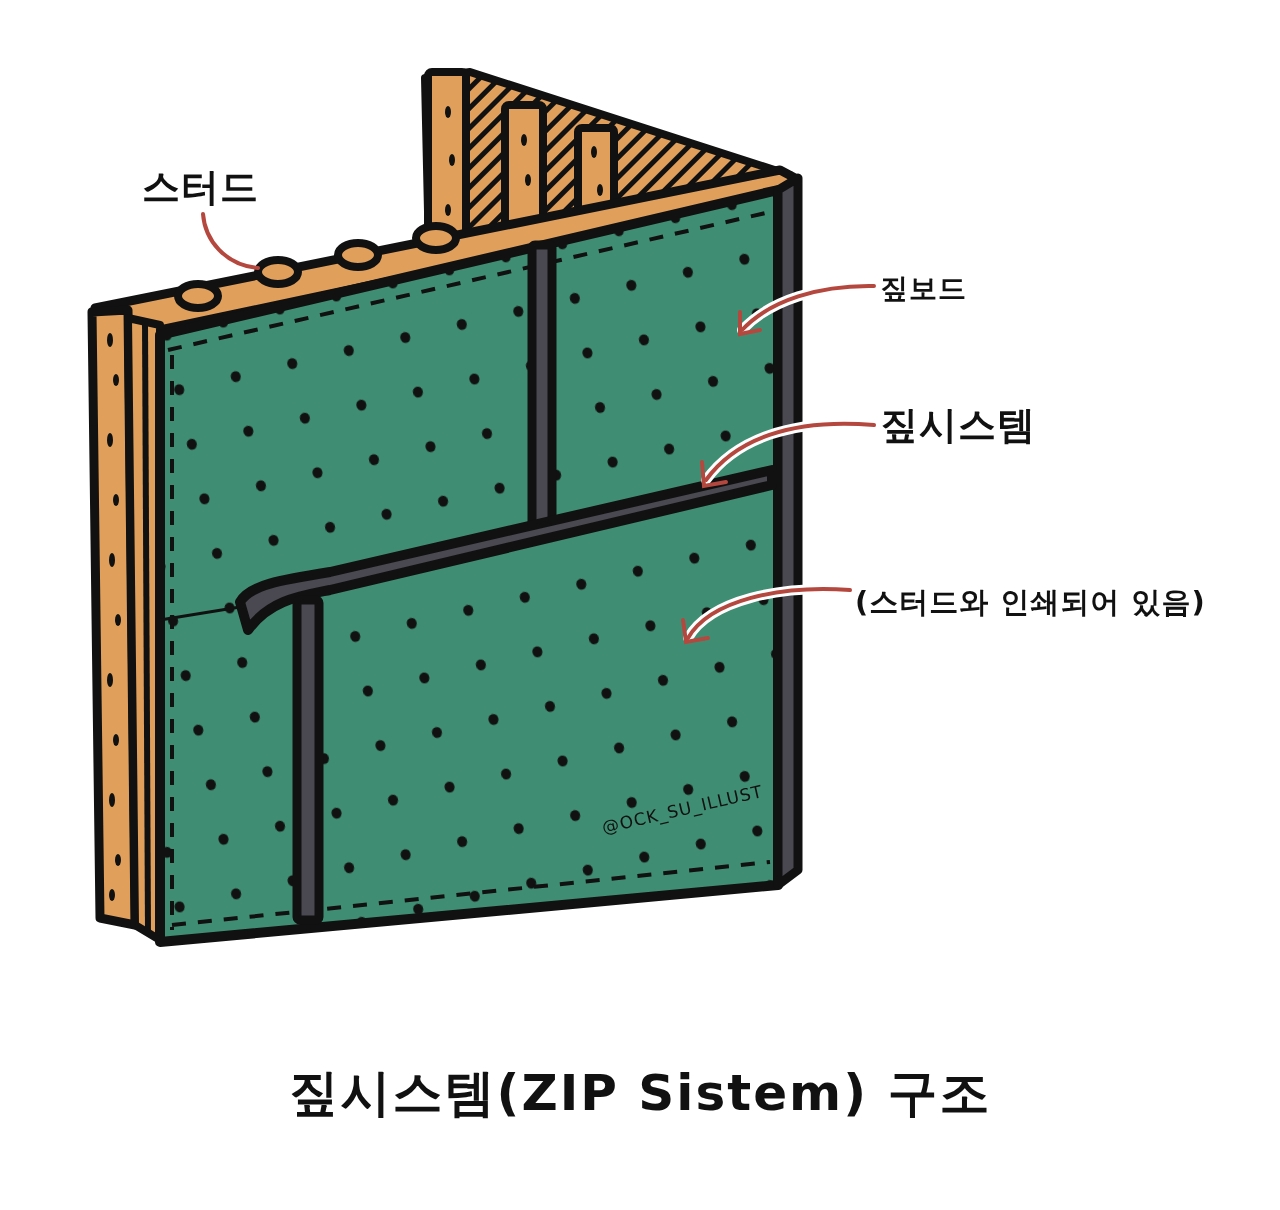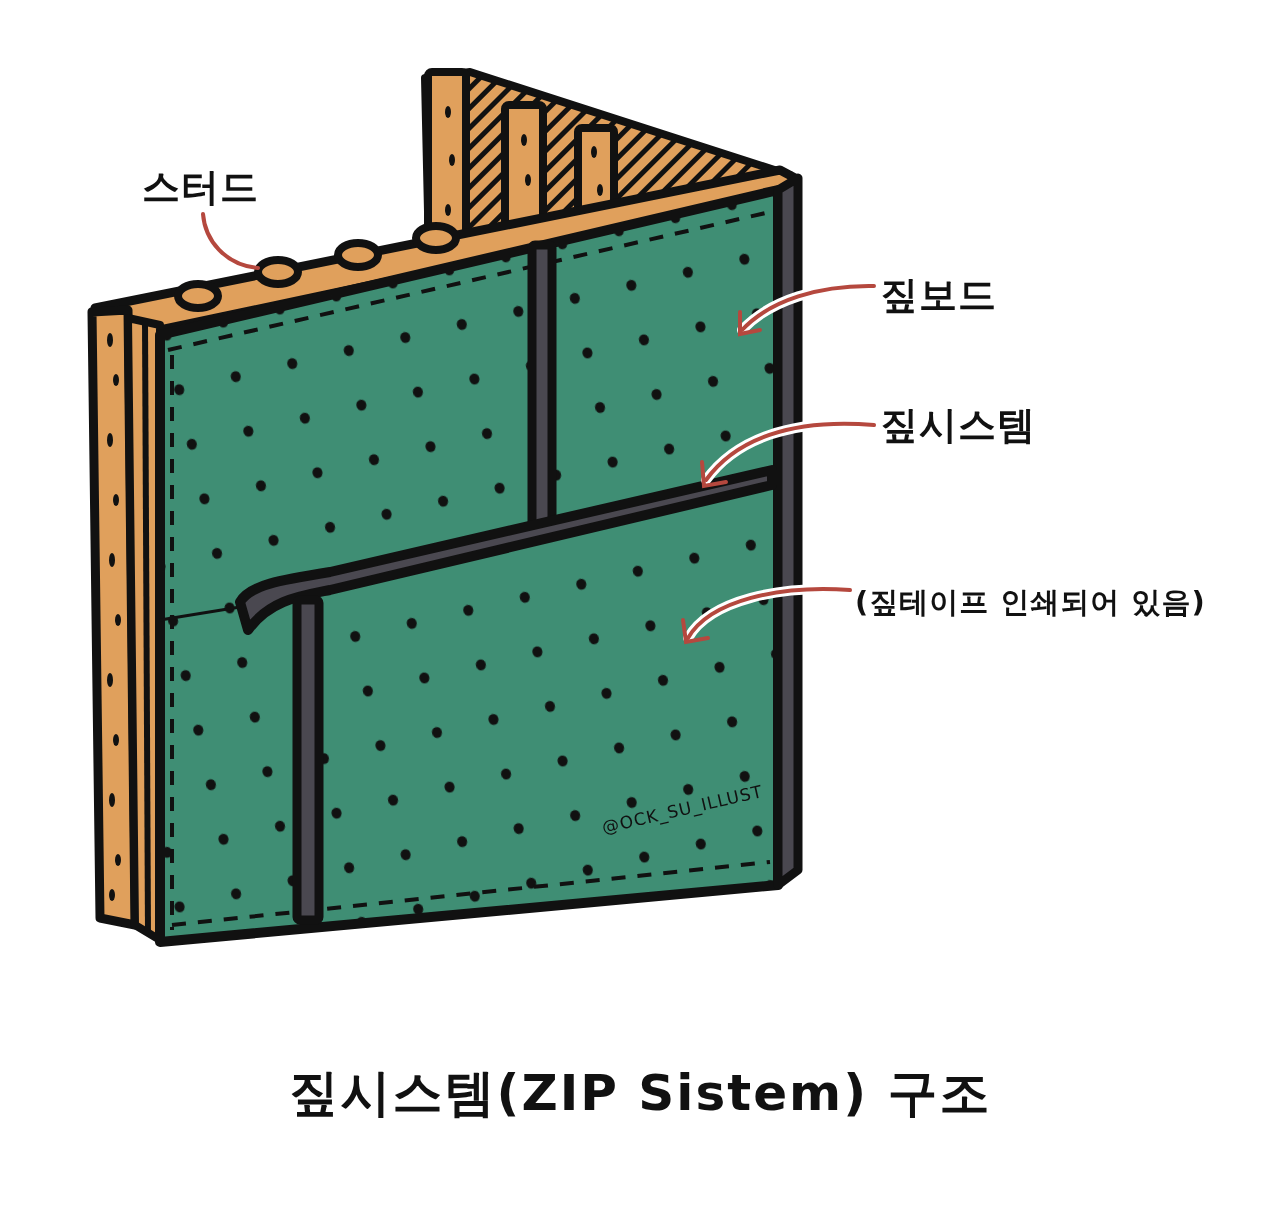--- a/index.html
+++ b/index.html
@@ -2,21 +2,21 @@
 <html><head>
   <meta charset="utf-8">
   <style>
     html, body { margin: 0; padding: 0; background: #ffffff; }
     body { width: 1280px; height: 1210px; position: relative; overflow: hidden;
            font-family: "DejaVu Sans", sans-serif; }
     #art { position: absolute; left: 0; top: 0; }
     .label { position: absolute; color: #111; font-weight: bold; white-space: nowrap;
              font-family: "DejaVu Sans", sans-serif; letter-spacing: 1px; text-align: center; }
     .lbl-stud { left: 142px; top: 162px; font-size: 38px; }
-    .lbl-board { left: 880px; top: 270px; font-size: 38px; }
+    .lbl-board { left: 880px; top: 270px; font-size: 28px; }
     .lbl-tape { left: 880px; top: 400px; font-size: 38px; }
     .lbl-nail { left: 855px; top: 580px; font-size: 29px; line-height: 44px; }
     .title { position: absolute; left: 0; width: 1280px; top: 1060px; text-align: center;
              font-size: 50px; font-weight: bold; color: #111; letter-spacing: 2px; }
     .credit { position: absolute; left: 600px; top: 818px; font-size: 17px; color: #111;
               transform: rotate(-13deg); transform-origin: left top; letter-spacing: 1px; }
   </style>
 </head>
 <body>
 
@@ -118,16 +118,16 @@
       <path d="M850,590 C780,585 710,600 688,638"></path>
       <path d="M683,620 L686,642 L708,638"></path>
     </g>
   </g>
 </svg>
 
 <div class="label lbl-stud">스터드</div>
 <div class="label lbl-board">짚보드</div>
 <div class="label lbl-tape">짚시스템</div>
 <div class="label lbl-nail">
-  <div>(짚테이프 인쇄되어 있음)</div>
+  <div>(스터드와 인쇄되어 있음)</div>
 </div>
 <div class="credit">@OCK_SU_ILLUST</div>
 <div class="title">짚시스템(ZIP Sistem) 구조</div>
 
 </body></html>

